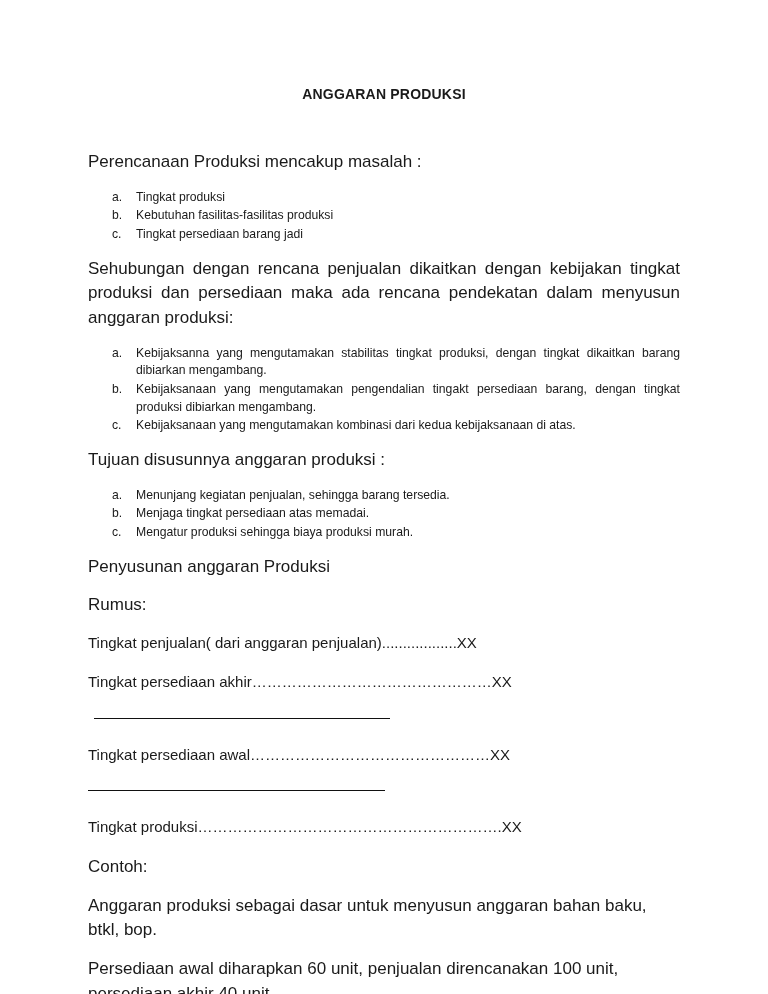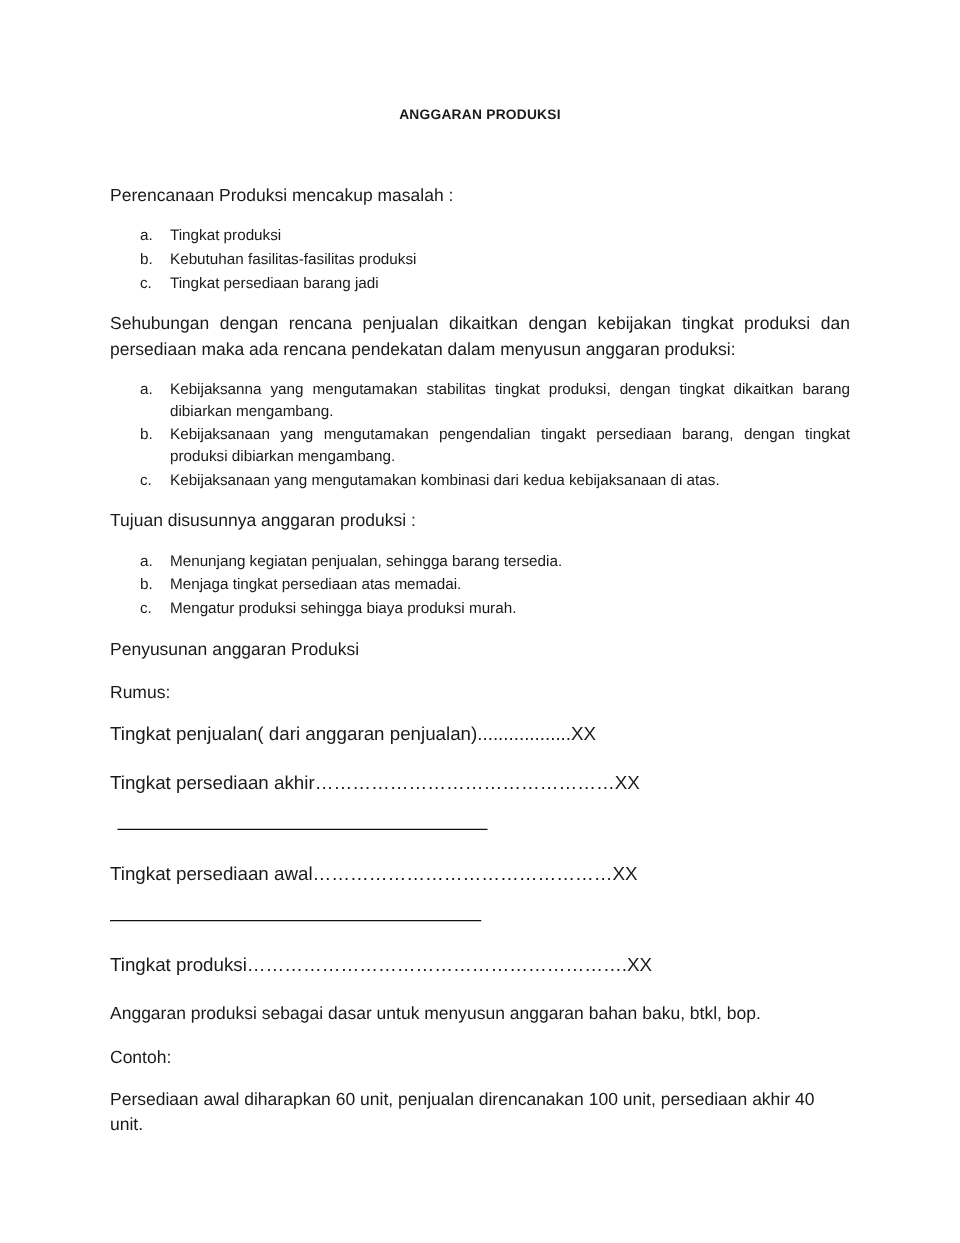--- a/index.html
+++ b/index.html
@@ -25,30 +25,30 @@
   }
   .content {
     position: absolute;
     left: 88px;
     top: 78px;
     width: 592px;
   }
   .doc-title {
     text-align: center;
     font-weight: bold;
-    font-size: 11px;
+    font-size: 14px;
     letter-spacing: 0.2px;
     margin: 0 0 0 0;
     padding-top: 8px;
   }
   .spacer-title {
     height: 48px;
   }
   p.para {
-    font-size: 14px;
+    font-size: 17px;
     line-height: 1.45;
     margin: 0 0 14px 0;
     text-align: left;
   }
   p.para.justify {
     text-align: justify;
     text-justify: inter-word;
   }
   ol.alpha {
     list-style: none;
@@ -177,20 +177,20 @@
 
 
     <div class="formula-line">Tingkat persediaan awal…………………………………………XX</div>
 
     <div class="rule-line rule-flush">
       <div class="rule"></div>
     </div>
 
     <div class="formula-line">Tingkat produksi…………………………………………………….XX</div>
 
+    <p class="para">Contoh:</p>
+
     <p class="para">Anggaran produksi sebagai dasar untuk menyusun anggaran bahan baku, btkl, bop.</p>
-
-    <p class="para">Contoh:</p>
 
     <p class="para">Persediaan awal diharapkan 60 unit, penjualan direncanakan 100 unit, persediaan akhir 40 unit.</p>
 
   </div>
 </div>
 
 </body></html>

